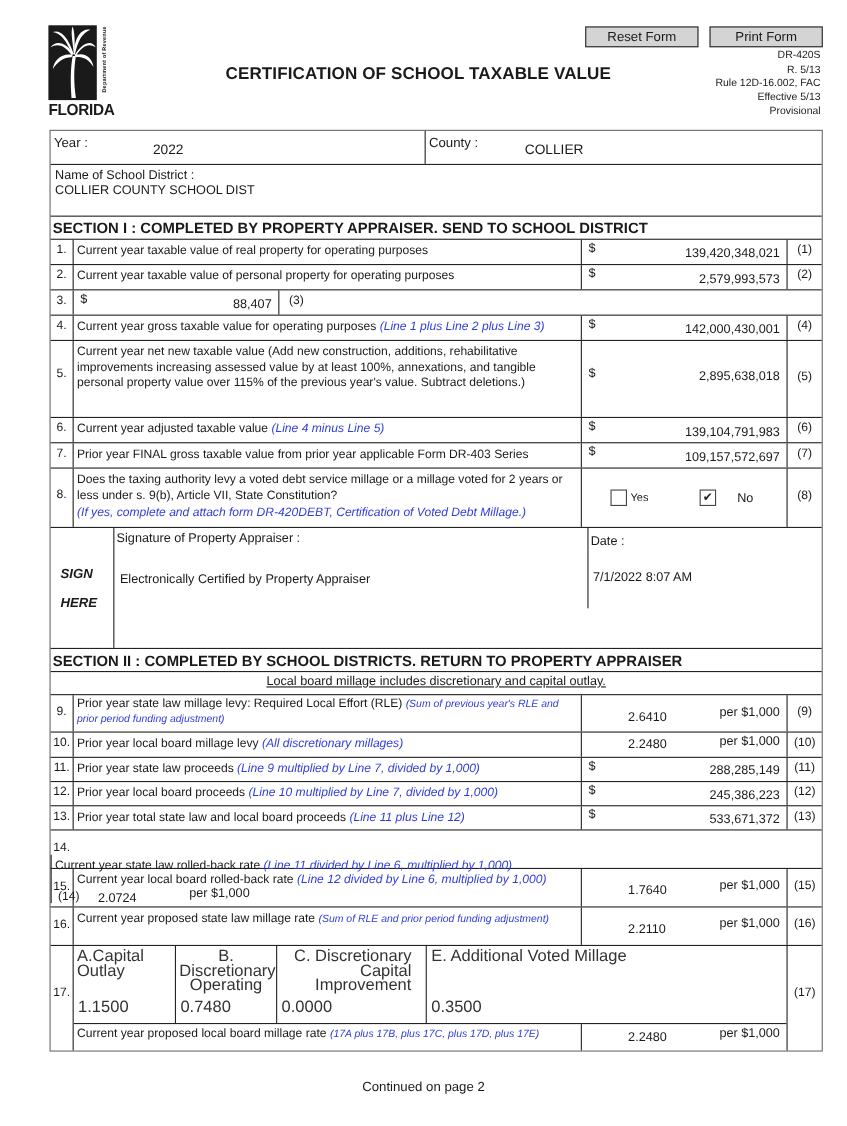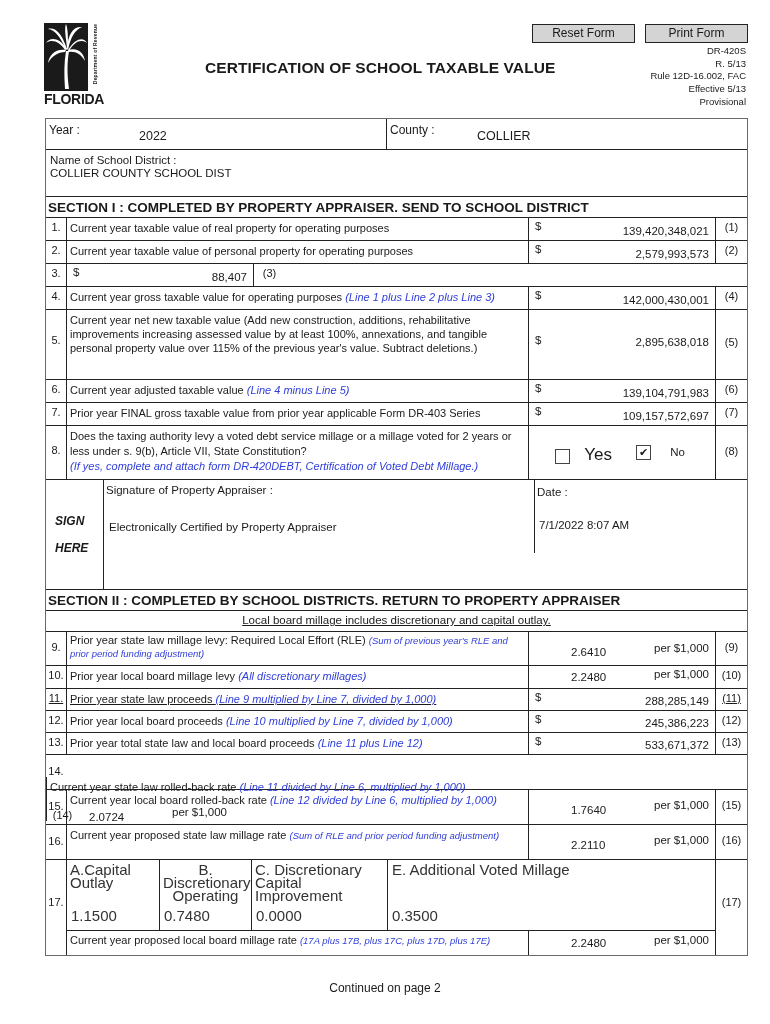--- a/index.html
+++ b/index.html
@@ -175,21 +175,21 @@
 
   <div class="row" style="height:54px;">
     <div class="num" style="padding-top:18px;">8.</div>
     <div class="desc" style="line-height:15px;">
       <div>Does the taxing authority levy a voted debt service millage or a millage voted for 2 years or less under s. 9(b), Article VII, State Constitution?</div>
       <div class="hint">(If yes, complete and attach form DR-420DEBT, Certification of Voted Debt Millage.)</div>
     </div>
     <div class="amt cell" style="padding-top:18px;">
       <span style="position:absolute; left:26px; top:19px;">
         <span class="cb"></span>
-        <span style="margin-left:11px; font-size:17px;">Yes</span>
+        <span style="font-size:10px;">Yes</span>
       </span>
       <span style="position:absolute; left:107px; top:19px;">
         <span class="cb"><span>✔</span></span>
         <span style="margin-left:16px; font-size:11.5px;">No</span>
       </span>
     </div>
     <div class="ref" style="padding-top:19px;">(8)</div>
   </div>
 
   <div class="row" style="height:110px;">
@@ -227,21 +227,21 @@
   <div class="row" style="height:23px;">
     <div class="num">10.</div>
     <div class="desc"><span>Prior year local board millage levy </span><span class="hint">(All discretionary millages)</span></div>
     <div class="amt cell">
         <span class="mval" style="top:5px;">2.2480</span>
         <span class="per" style="top:2px;">per $1,000</span>
       </div>
     <div class="ref">(10)</div>
   </div>
 
-  <div class="row" style="height:22px;text-decoration:underline;">
+  <div class="row" style="height:22px;">
     <div class="num">11.</div>
     <div class="desc"><span>Prior year state law proceeds </span><span class="hint">(Line 9 multiplied by Line 7, divided by 1,000)</span></div>
     <div class="amt cell">
         <span class="dollar">$</span>
         <span class="v">288,285,149</span>
       </div>
     <div class="ref">(11)</div>
   </div>
   <div class="row" style="height:22px;">
     <div class="num">12.</div>
@@ -296,21 +296,21 @@
       <div style="display:flex; height:71px; border-bottom:1px solid #222; font-size:15px; line-height:13px; color:#333;">
         <div style="width:92px; position:relative; padding:3px 3px;">
           <div>A.Capital Outlay</div>
           <div style="position:absolute; left:4px; top:49px;">1.1500</div>
         </div>
         <div class="vline" style="width:92px; position:relative; padding:3px 3px;">
           <div style="text-align:center;">B. Discretionary Operating</div>
           <div style="position:absolute; left:4px; top:49px;">0.7480</div>
         </div>
         <div class="vline" style="width:136px; position:relative; padding:3px 3px;">
-          <div style="padding-right:10px; text-align:left;">C. Discretionary Capital Improvement</div>
+          <div style="padding-right:10px; text-align:right;">C. Discretionary Capital Improvement</div>
           <div style="position:absolute; left:4px; top:49px;">0.0000</div>
         </div>
         <div class="vline" style="flex:1; position:relative; padding:3px 4px;">
           <div>E. Additional Voted Millage</div>
           <div style="position:absolute; left:4px; top:49px;">0.3500</div>
         </div>
       </div>
       <div style="display:flex; flex:1;">
         <div style="flex:1; font-size:11px; padding:3px 3px;"><span>Current year proposed local board millage rate </span><span class="hint-sm">(17A plus 17B, plus 17C, plus 17D, plus 17E)</span></div>
         <div class="vline" style="width:187px; position:relative;">

